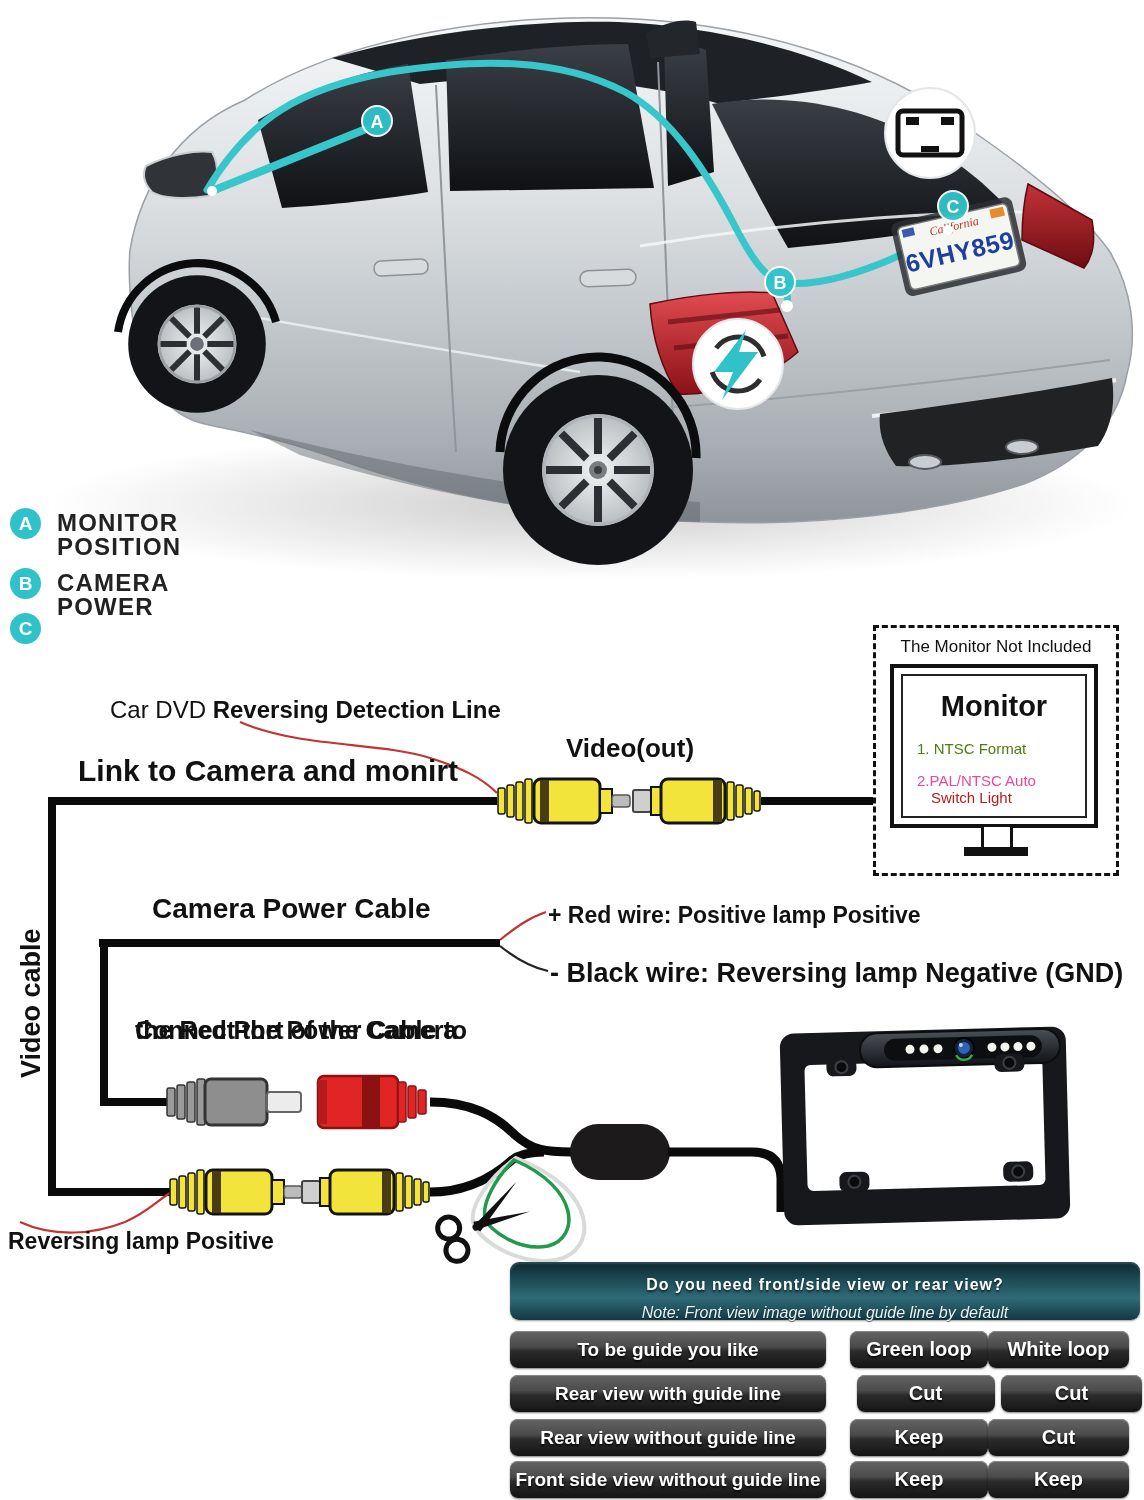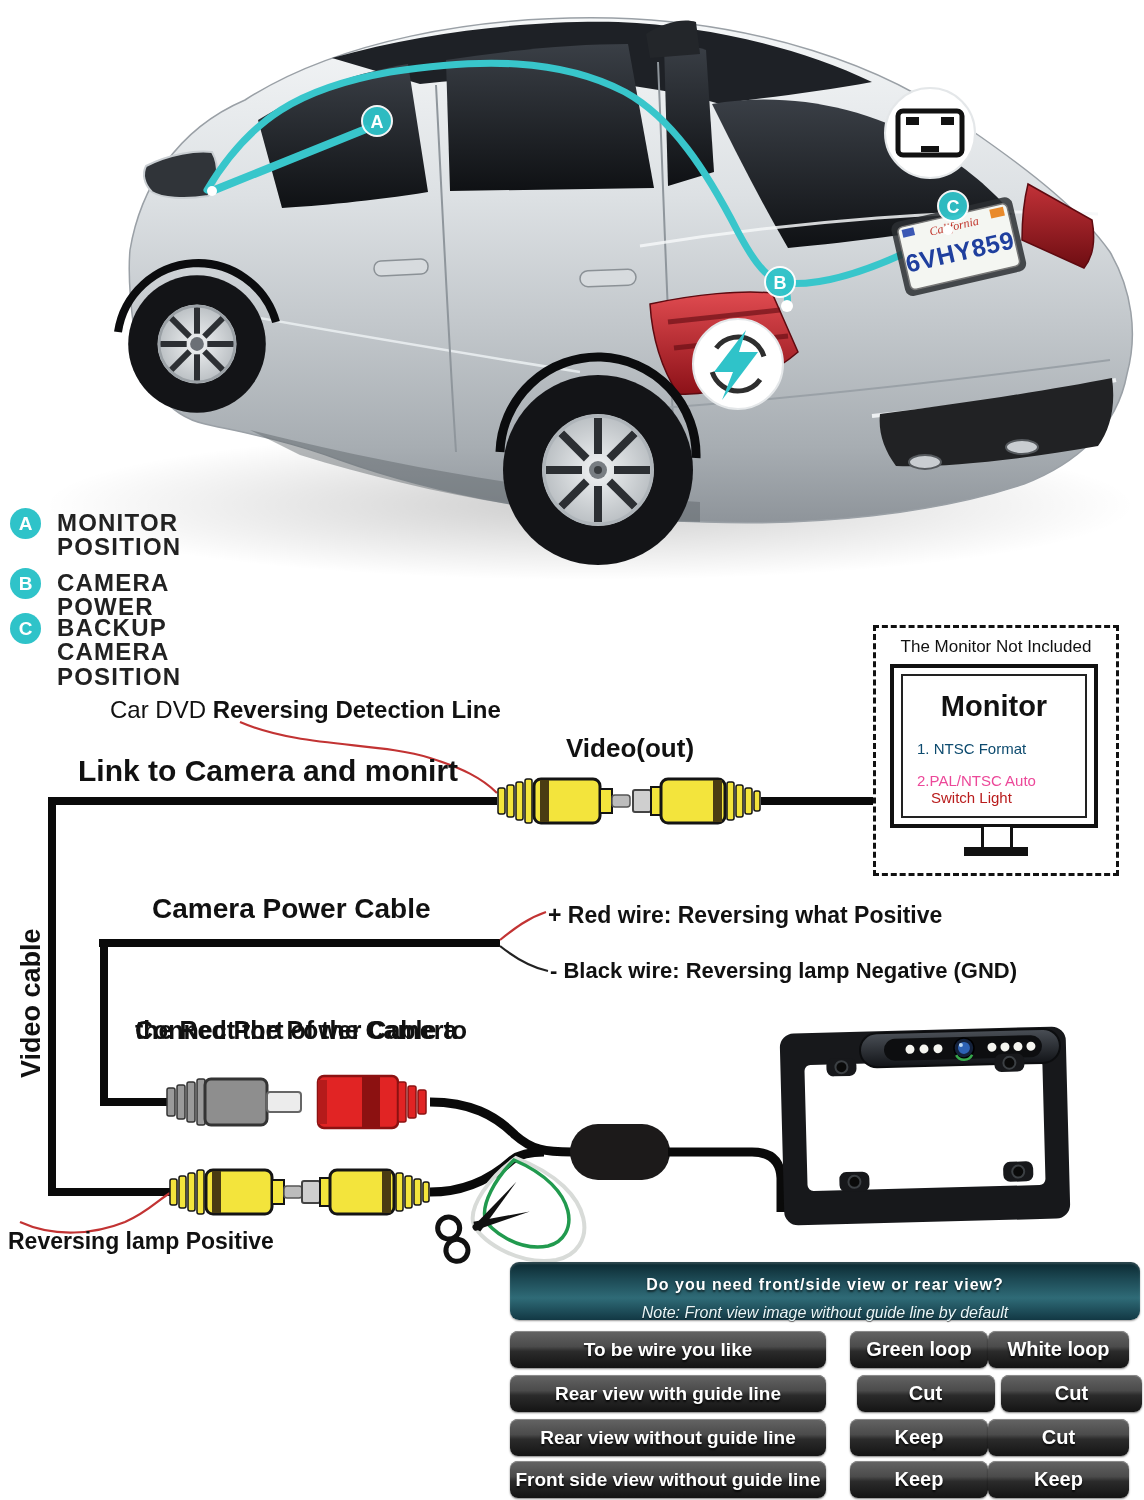--- a/index.html
+++ b/index.html
@@ -7,41 +7,41 @@
          font-family:"Liberation Sans",sans-serif;color:#111;}
   svg{position:absolute;left:0;top:0;}
   .labels div{position:absolute;white-space:nowrap;}
 
   .lbl-cardvd{left:110px;top:696px;font-size:24px;}
   .lbl-cardvd .bold{font-weight:bold;}
   .lbl-link{left:78px;top:754px;font-size:30px;font-weight:bold;}
   .lbl-videoout{left:566px;top:733px;font-size:26px;font-weight:bold;}
   .lbl-powercable{left:152px;top:893px;font-size:28px;font-weight:bold;}
   .lbl-redwire{left:548px;top:902px;font-size:23px;font-weight:bold;}
-  .lbl-blackwire{left:550px;top:958px;font-size:22px;font-weight:bold;}
+  .lbl-blackwire{left:550px;top:958px;font-size:27px;font-weight:bold;}
   .lbl-videocable{left:16px;top:1078px;font-size:27px;font-weight:bold;
                   transform:rotate(-90deg);transform-origin:0 0;width:200px;}
   .lbl-connect{left:135px;top:1016px;font-size:25px;font-weight:bold;line-height:1.18;white-space:normal;width:380px;}
   .lbl-revpos{left:8px;top:1228px;font-size:23px;font-weight:bold;}
 
   
   .legend{position:absolute;left:10px;top:508px;}
   .legend-row{position:absolute;display:flex;align-items:flex-start;}
   .legend-badge{display:inline-block;width:31px;height:31px;border-radius:50%;
     color:#fff;font-weight:bold;font-size:19px;text-align:center;line-height:31px;margin-right:16px;flex:0 0 auto;}
   .legend-label{font-size:24px;font-weight:800;color:#222;letter-spacing:1.2px;line-height:1.02;padding-top:3px;}
 
   
   .monitor-dashed{position:absolute;left:873px;top:625px;width:240px;height:245px;
     border:3px dashed #111;background:#fff;}
   .monitor-header{position:absolute;left:0;top:9px;width:100%;text-align:center;font-size:17px;color:#111;}
   .monitor-outer{position:absolute;left:14px;top:36px;width:200px;height:156px;border:4px solid #111;background:#fff;}
   .monitor-screen{position:absolute;left:7px;top:6px;right:7px;bottom:6px;border:2px solid #222;}
   .monitor-title{position:absolute;left:0;top:14px;width:100%;text-align:center;font-size:29px;font-weight:bold;color:#111;}
-  .monitor-item1{position:absolute;left:14px;top:64px;font-size:15px;color:#0c4a6e;}
+  .monitor-item1{position:absolute;left:14px;top:64px;font-size:15px;color:#4d7c0f;}
   .monitor-item2a{position:absolute;left:14px;top:96px;font-size:15px;color:#ec4899;}
   .monitor-item2b{position:absolute;left:28px;top:113px;font-size:15px;color:#b91c1c;}
   .monitor-neck{position:absolute;left:105px;top:196px;width:26px;height:20px;border:3px solid #111;background:#fff;}
   .monitor-base{position:absolute;left:88px;top:219px;width:64px;height:9px;background:#111;}
 
   
   .tbl-header{position:absolute;left:510px;top:1262px;width:630px;height:58px;border-radius:9px;
     background:linear-gradient(180deg,#0b2830 0%,#1d4a55 30%,#2f6b77 62%,#123844 100%);
     box-shadow:inset 0 2px 2px rgba(255,255,255,.15), 0 1px 2px rgba(0,0,0,.4);
     text-align:center;color:#fff;}
@@ -372,32 +372,31 @@
         <div>MONITOR</div>
         <div>POSITION</div>
       </span>
     </div>
     <div class="legend-row" style="left:0;top:60px;">
       <span class="legend-badge" style="background:#2fc3c9;">B</span>
       <span class="legend-label">CAMERA POWER</span>
     </div>
     <div class="legend-row" style="left:0;top:105px;">
       <span class="legend-badge" style="background:#2fc3c9;">C</span>
-      <span class="legend-label">BACKUP CAMERA POSITION</span>
     </div>
   </div>
 
   <div class="labels">
     <div class="lbl-cardvd">
       <span>Car DVD </span><span class="bold">Reversing Detection Line</span>
     </div>
     <div class="lbl-link">Link to Camera and monirt</div>
     <div class="lbl-videoout">Video(out)</div>
     <div class="lbl-powercable">Camera Power Cable</div>
-    <div class="lbl-redwire">+ Red wire: Reversing what Positive</div>
+    <div class="lbl-redwire">+ Red wire: Positive lamp Positive</div>
     <div class="lbl-blackwire">- Black wire: Reversing lamp Negative (GND)</div>
     <div class="lbl-videocable">Video cable</div>
     <div class="lbl-connect">
       <div>Connect the Power Cable to</div>
       <div>the Red Port of the Camera</div>
     </div>
     <div class="lbl-revpos">Reversing lamp Positive</div>
   </div>
 
   <div class="monitor-dashed">
@@ -413,21 +412,21 @@
     <div class="monitor-neck"></div>
     <div class="monitor-base"></div>
   </div>
 
   <div class="tbl-header">
     <div class="tbl-title">Do you need front/side view or rear view?</div>
     <div class="tbl-note">Note: Front view image without guide line by default</div>
   </div>
 
   <div class="tbl-row" style="top:1331px;">
-    <div class="btn c1">To be wire you like</div>
+    <div class="btn c1">To be guide you like</div>
     <div class="btn c2">Green loop</div>
     <div class="btn c3">White loop</div>
   </div>
   <div class="tbl-row" style="top:1375px;justify-content:space-between;">
     <div class="btn c1">Rear view with guide line</div>
     <div class="btn c2">Cut</div>
     <div class="btn c3">Cut</div>
   </div>
   <div class="tbl-row" style="top:1419px;">
     <div class="btn c1">Rear view without guide line</div>

